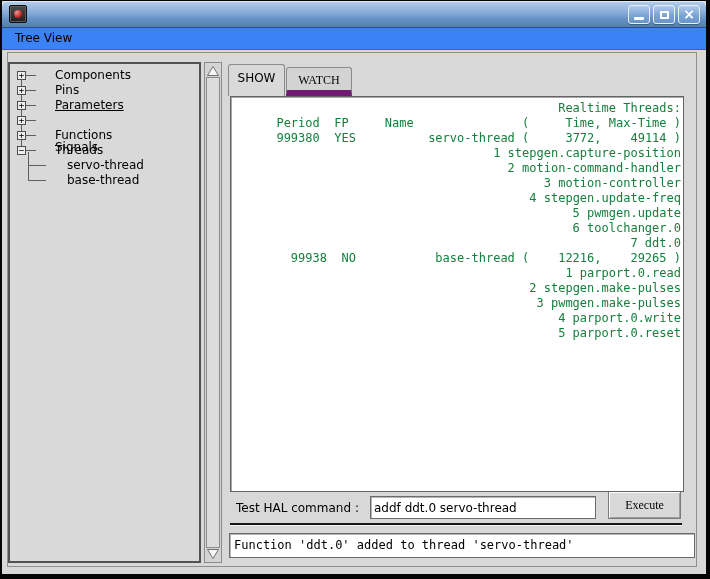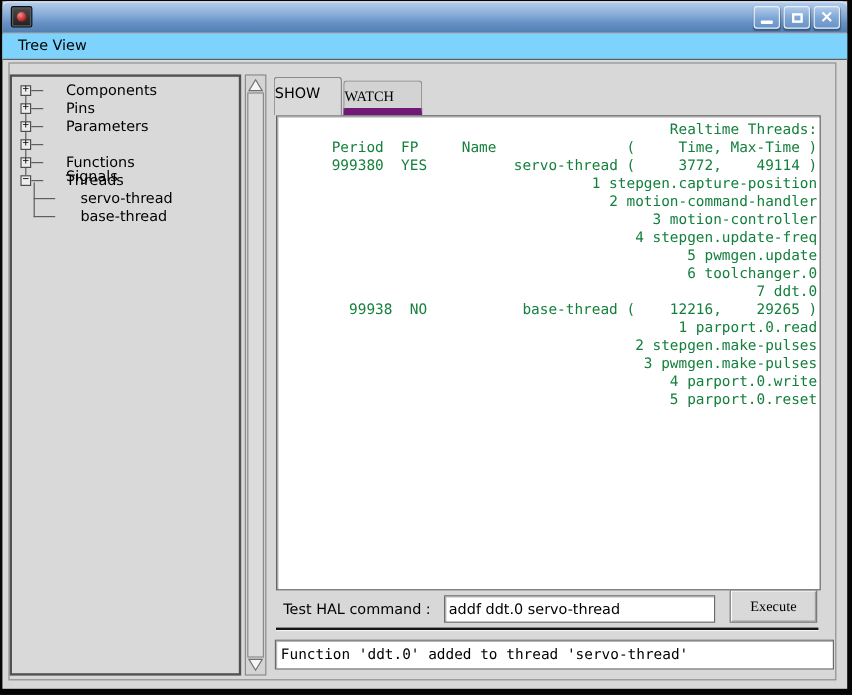--- a/index.html
+++ b/index.html
@@ -21,21 +21,21 @@
   .winbtns { position:absolute; right:6px; top:4px; display:flex; gap:3px; }
   .wbtn { position:relative; width:22px; height:19px; border:1px solid #e9eff9; border-radius:3px;
     background:linear-gradient(180deg,#b0cbec 0%,#7ca4d4 55%,#6a95c9 100%);
     box-shadow:0 1px 1px rgba(0,0,0,.3); cursor:default; }
   .glyph-min { position:absolute; left:5px; bottom:3px; width:10px; height:3px; background:#fff; border-radius:1px; }
   .glyph-max { position:absolute; left:6px; top:5px; width:9px; height:8px; border:2px solid #fff; }
   .glyph-close { position:absolute; width:100%; text-align:center; top:0; line-height:17px;
     color:#fff; font-size:14px; font-weight:bold; }
 
   
-  .menubar { position:absolute; left:0; top:27px; width:704px; height:22px; background:#7dd3fc;
+  .menubar { position:absolute; left:0; top:27px; width:704px; height:22px; background:#3b82f6;
     border-bottom:1px solid #5f5f5f; }
   .menu-item { position:absolute; left:9px; top:0; height:22px; line-height:21px; padding:0 4px;
     font-size:12px; color:#000; }
 
   
   .frame-line { position:absolute; left:5px; top:51px; width:690px; height:515px;
     border:1px solid #8f8f8f; pointer-events:none; }
 
   
   .tree-panel { position:absolute; left:6px; top:61px; width:193px; height:501px;
@@ -49,21 +49,21 @@
 
   
   .vscroll { position:absolute; left:202px; top:61px; width:18px; height:501px;
     border:1px solid #8b8b8b; background:#d4d4d4; }
   .vscroll .arrow { position:absolute; left:1px; width:14px; height:12px; }
   .vscroll .thumb { position:absolute; left:1px; right:1px; top:14px; bottom:14px;
     border:1px solid #8b8b8b; background:#dcdcdc; }
 
   
   .tab { position:absolute; background:#d9d9d9; border:1px solid #8a8a8a; border-bottom:none;
-    border-radius:3px 3px 0 0; font-size:12px; color:#000; }
+    border-radius:3px 3px 0 0; font-size:12px; color:#000; text-align:center; }
   .tab.active { left:226px; top:63px; width:57px; height:32px; line-height:26px; z-index:3; }
   .tab.inactive { left:284px; top:66px; width:66px; height:29px; line-height:24px;
     border-bottom:6px solid #701a75; background:#d3d3d3;font-family:Liberation Serif, serif; }
 
   
   .output { position:absolute; left:228px; top:95px; width:454px; height:396px; background:#fff;
     border:1px solid #636363; box-shadow:inset 1px 1px 0 #a8a8a8; padding:4px 2px; overflow:hidden; z-index:2; }
   .output pre { font-family:"DejaVu Sans Mono", monospace; font-size:12px; line-height:15px;
     color:#15803d; white-space:pre;text-align:right; }
 
@@ -128,21 +128,21 @@
 
       <div class="expander" style="top:7px;">+</div>
       <div class="expander" style="top:22px;">+</div>
       <div class="expander" style="top:37px;">+</div>
       <div class="expander" style="top:52px;">+</div>
       <div class="expander" style="top:67px;">+</div>
       <div class="expander" style="top:82px;">−</div>
 
       <div class="tree-label" style="left:45px; top:4px;">Components</div>
       <div class="tree-label" style="left:45px; top:19px;">Pins</div>
-      <div class="tree-label" style="left:45px; top:34px;">Parameters</div>
+      <div class="tree-label" style="left:45px; top:34px;text-decoration:underline;">Parameters</div>
       <div class="tree-label" style="left:45px; top:49px;margin-top:27px;">Signals</div>
       <div class="tree-label" style="left:45px; top:64px;">Functions</div>
       <div class="tree-label" style="left:45px; top:79px;">Threads</div>
       <div class="tree-label" style="left:57px; top:94px;">servo-thread</div>
       <div class="tree-label" style="left:57px; top:109px;">base-thread</div>
     </div>
   </div>
 
   <div class="vscroll">
     <svg class="arrow" style="top:2px;" viewBox="0 0 14 12">

